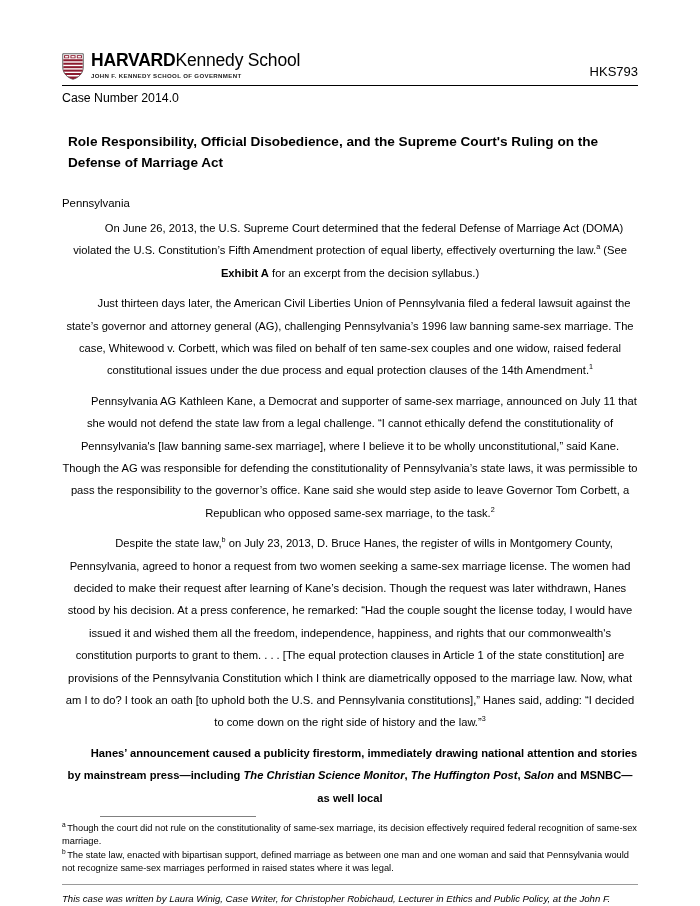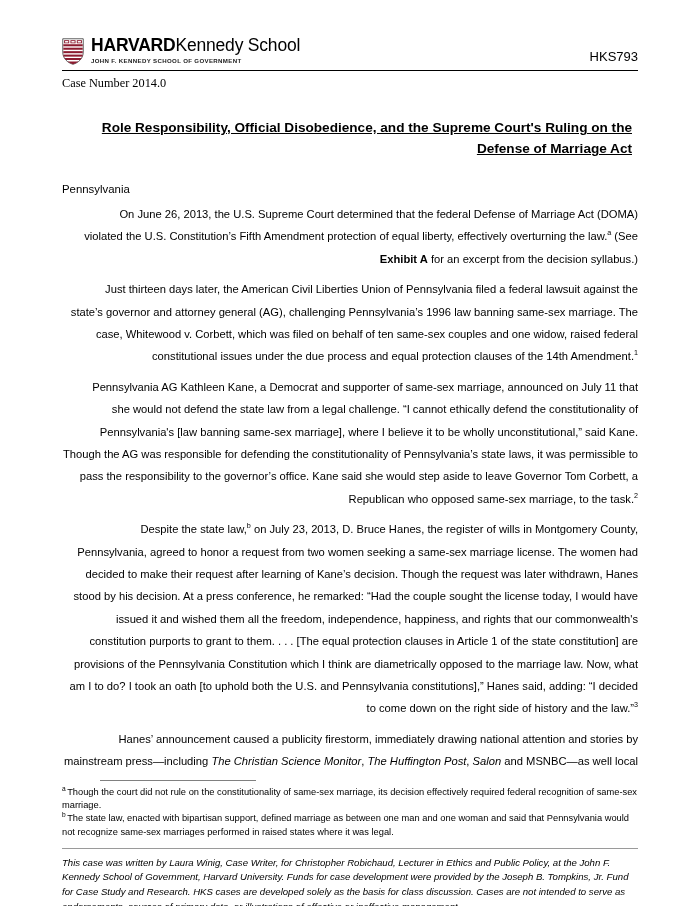--- a/index.html
+++ b/index.html
@@ -23,22 +23,21 @@
     background: #ffffff;
     box-sizing: border-box;
     padding: 0 62px;
   }
 
   
   .masthead {
     display: flex;
     align-items: flex-end;
     justify-content: space-between;
-    padding-top: 29px;
-    margin-top: 8px;
+    padding-top: 52px;
   }
   .brand {
     display: flex;
     align-items: flex-start;
     gap: 7px;
   }
   .shield {
     width: 22px;
     height: 27px;
     flex: 0 0 auto;
@@ -79,55 +78,54 @@
   .rule-header {
     border: 0;
     border-top: 1.6px solid #000;
     margin: 5px 0 0 0;
   }
 
   .case-number {
     font-size: 12.3px;
     margin-top: 5px;
     color: #000;
-    font-family: Liberation Serif, serif;
   }
 
   
   .doc-title {
     font-size: 13.6px;
     font-weight: bold;
-    text-align: right;
+    text-align: left;
     line-height: 1.58;
     margin: 26px 6px 0 6px;
     color: #000;
-    text-decoration: underline;
   }
 
   .subheading {
     font-size: 11.4px;
     font-weight: normal;
     margin-top: 23px;
     color: #000;
   }
 
   
   .body-copy {
     margin-top: 8px;
   }
   .para {
     font-size: 11.2px;
     line-height: 2.00;
-    text-align: right;
+    text-align: center;
     margin: 0 0 8px 0;
     color: #000;
     text-indent: 28px;
   }
   .para.tight {
     margin-bottom: 7px;
+    font-weight: bold;
   }
   .b { font-weight: bold; }
   .i { font-style: italic; }
   sup {
     font-size: 7.2px;
     vertical-align: super;
     line-height: 0;
   }
 
   

